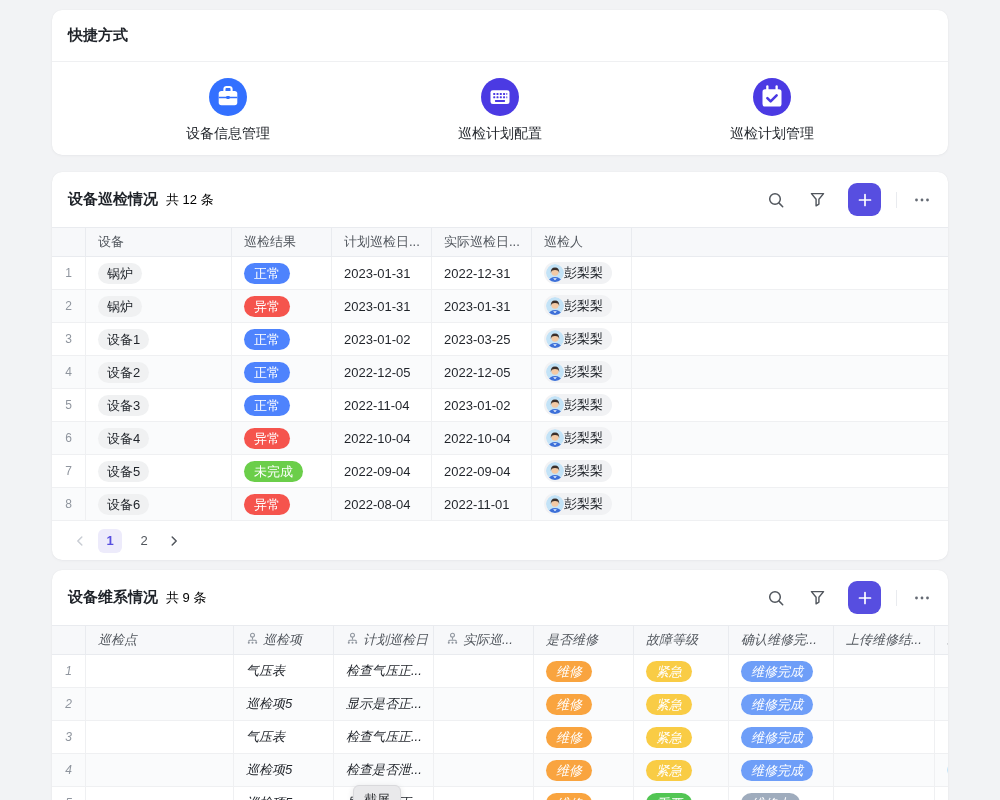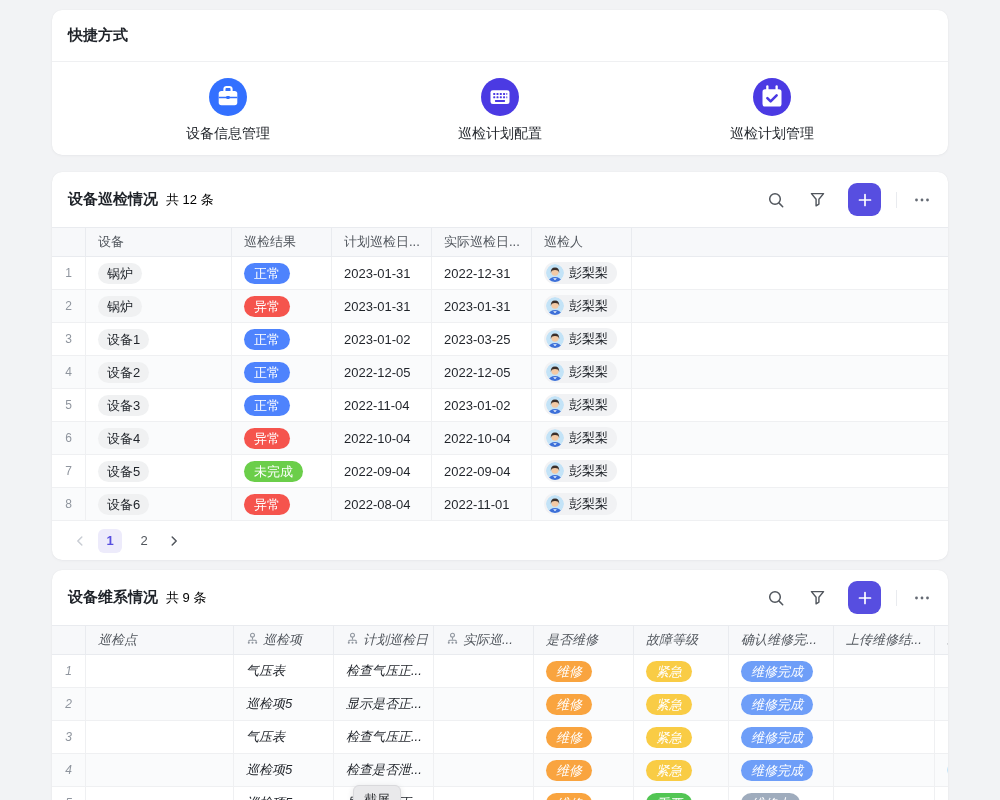--- a/index.html
+++ b/index.html
@@ -45,21 +45,21 @@
   .rows-mount .trow:nth-child(even) { background:#FAFBFC; }
   .cell { display:flex; align-items:center; padding:0 8px 0 12px; font-size:13px; color:#1F2329; white-space:nowrap; overflow:hidden; border-right:1px solid #EFF0F2; }
   .cell.c-num { justify-content:center; padding:0; font-size:12px; color:#8F959E; }
   .cell.c-fill, .cell.no-right { border-right:none; }
   .th { border-right:1px solid #E9EBEF; }
   .th.c-fill, .th.no-right { border-right:none; }
   
   .pill { display:inline-flex; align-items:center; height:21px; padding:0 10px; border-radius:11px; font-size:13px; line-height:1; }
   .pill-solid { color:#FFFFFF; font-weight:500; }
   .pill-tag { background:#F0F1F2; color:#1F2329; padding:0 9px; }
-  .person-pill { display:inline-flex; align-items:center; height:22px; border-radius:11px; background:#F1F2F4; padding:0 9px 0 2px; gap:5px; font-size:13px; color:#1F2329; }
+  .person-pill { display:inline-flex; align-items:center; height:22px; border-radius:11px; background:#F1F2F4; padding:0 9px 0 2px; font-size:13px; color:#1F2329; }
   .avatar { width:18px; height:18px; border-radius:50%; overflow:hidden; flex:0 0 18px; }
   .avatar svg { display:block; }
   
   .pagination { height:39px; display:flex; align-items:center; padding-left:20px; gap:10px; font-size:13px; }
   .page-chevron { width:16px; height:16px; display:flex; align-items:center; justify-content:center; cursor:pointer; }
   .page-num { min-width:24px; height:24px; display:flex; align-items:center; justify-content:center; border-radius:6px; color:#51565D; cursor:pointer; }
   .page-num.active { background:#EDEBFB; color:#574EE0; font-weight:600; }
   
   #screenshot-tooltip {
     position:absolute; left:353px; top:785px; z-index:40;

